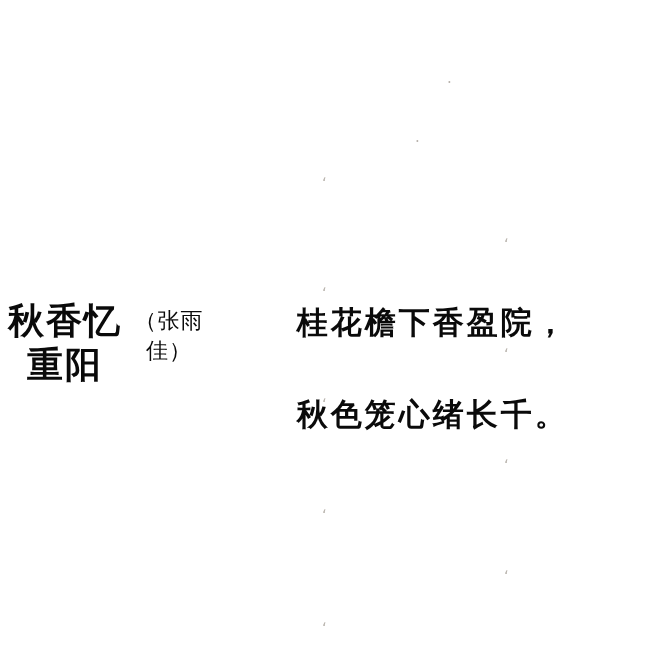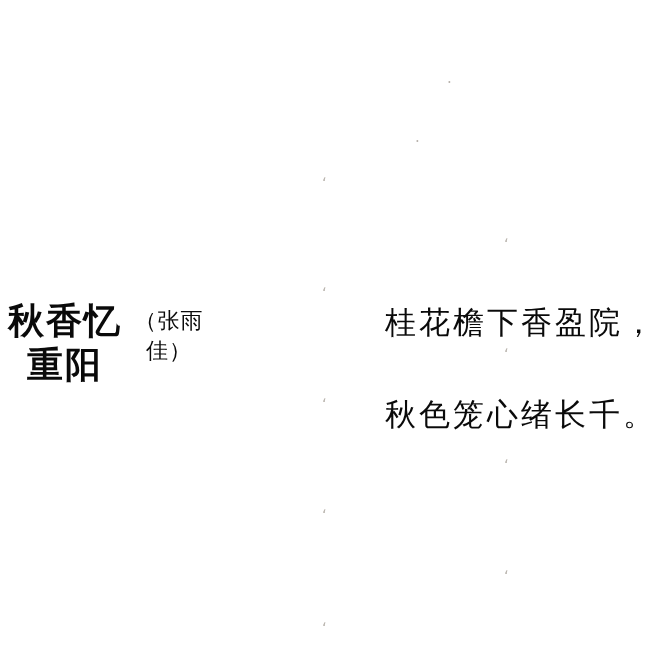--- a/index.html
+++ b/index.html
@@ -35,22 +35,23 @@
     margin-top: 20px;
     font-size: 22px;
     font-weight: normal;
     letter-spacing: 1px;
     text-align: center;
   }
   .poem-body {
     margin-top: 86px;
     display: flex;
     flex-direction: column;
-    align-items: flex-end;
+    align-items: center;
     width: 100%;
+    font-weight: bold;
   }
   .poem-line {
     font-size: 31px;
     line-height: 1.25;
     letter-spacing: 3px;
     text-align: center;
     margin-bottom: 53px;
     white-space: nowrap;
   }
   .poem-line:last-child {

